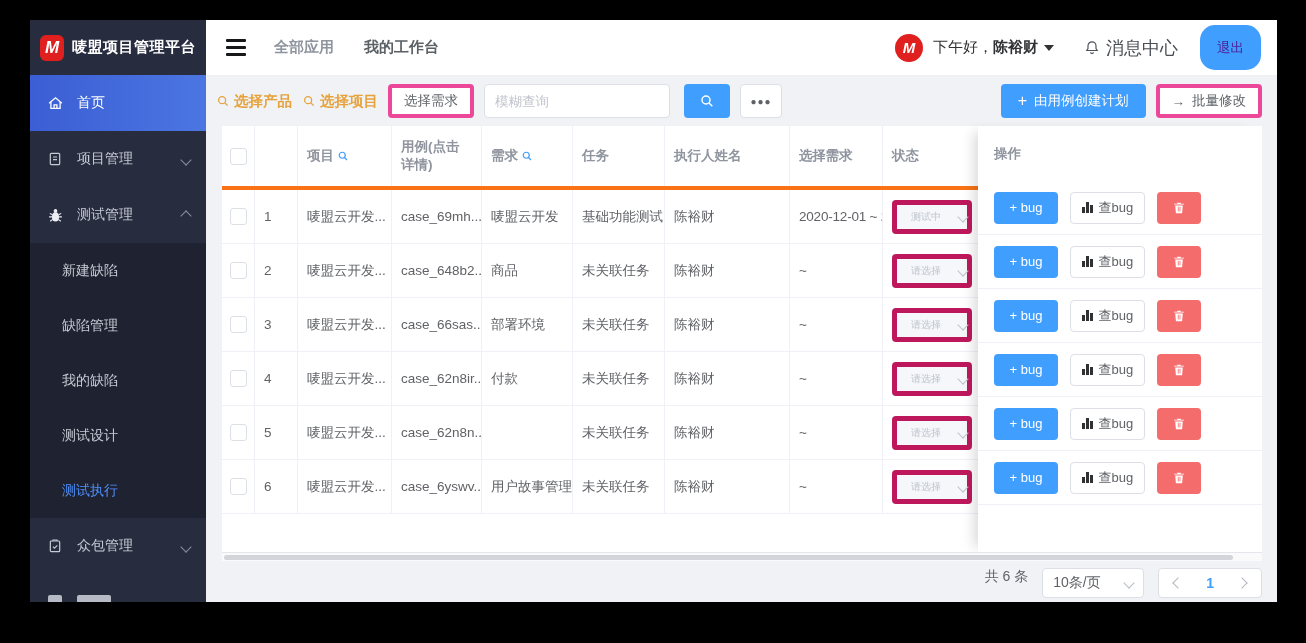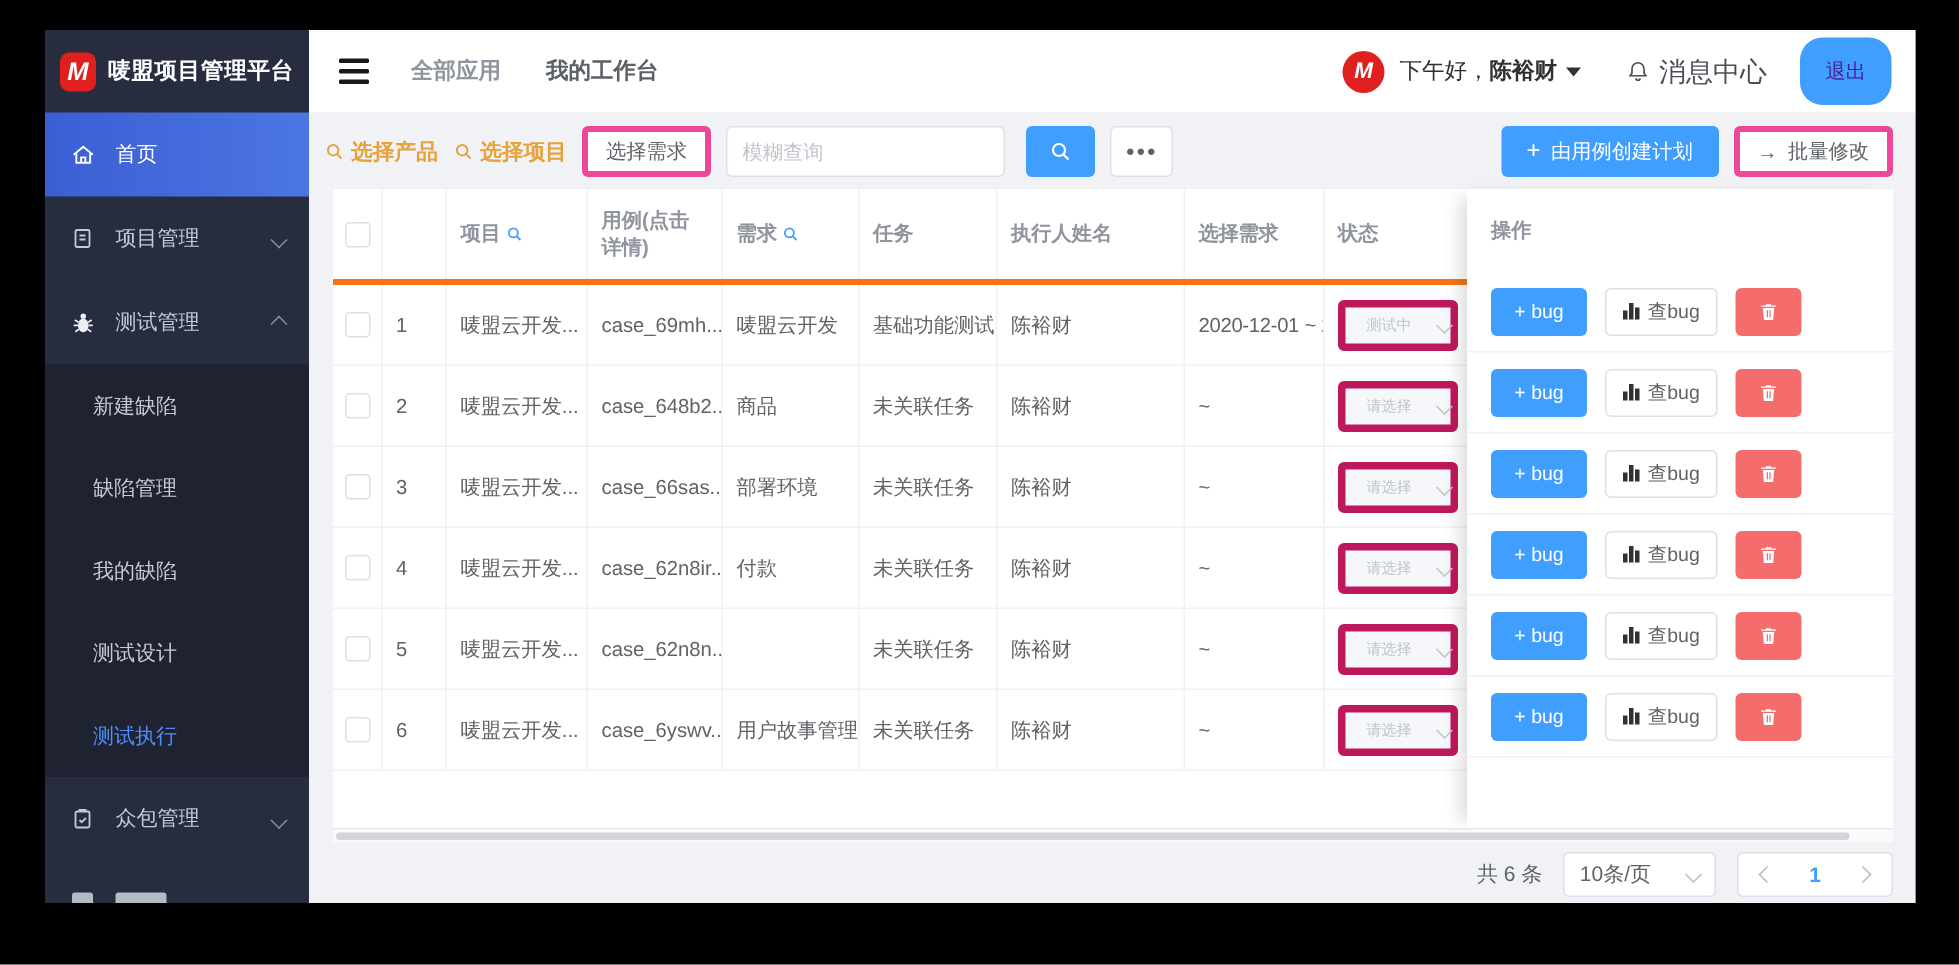--- a/index.html
+++ b/index.html
@@ -92,21 +92,21 @@
   .bars i{display:block;width:2.5px;background:#303133;}
   .bars i:nth-child(1){height:6px;}
   .bars i:nth-child(2){height:11px;}
   .bars i:nth-child(3){height:8px;}
   .btn-del{background:#f56c6c;border:none;border-radius:4px;width:44px;height:32px;display:flex;align-items:center;justify-content:center;cursor:pointer;}
 
   .hbar{position:absolute;left:0;right:0;bottom:0;height:8px;background:#fafafa;border-top:1px solid #e4e6eb;}
   .hthumb{position:absolute;left:2px;bottom:1px;height:5px;width:97%;background:#d3d5da;border-radius:3px;cursor:grab;}
 
   
-  .pagination{position:absolute;right:15px;top:492px;display:flex;align-items:center;gap:14px;font-size:14px;color:#5f6368;}
+  .pagination{position:absolute;right:15px;top:492px;display:flex;align-items:flex-start;gap:14px;font-size:14px;color:#5f6368;}
   .psize{width:102px;height:30px;border:1px solid #dcdfe6;border-radius:4px;background:#fff;display:flex;align-items:center;justify-content:space-between;padding:0 10px;box-sizing:border-box;color:#606266;cursor:pointer;}
   .psize .chv{border-color:#b8bcc4;}
   .pager{height:30px;border:1px solid #dcdfe6;border-radius:4px;background:#fff;display:flex;align-items:center;padding:0 15px;gap:24px;box-sizing:border-box;}
   .pg-num{color:#409eff;font-weight:bold;font-size:14px;cursor:pointer;}
   .pchv{display:inline-block;width:7px;height:7px;border-right:1.6px solid #b4b8bf;border-bottom:1.6px solid #b4b8bf;cursor:pointer;}
   .pchv.left{transform:rotate(135deg);}
   .pchv.right{transform:rotate(-45deg);}
 
   svg{display:block;}
 </style>

